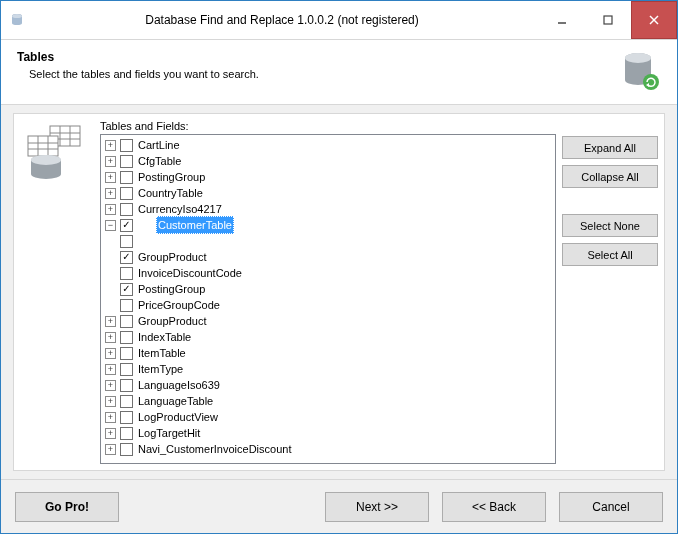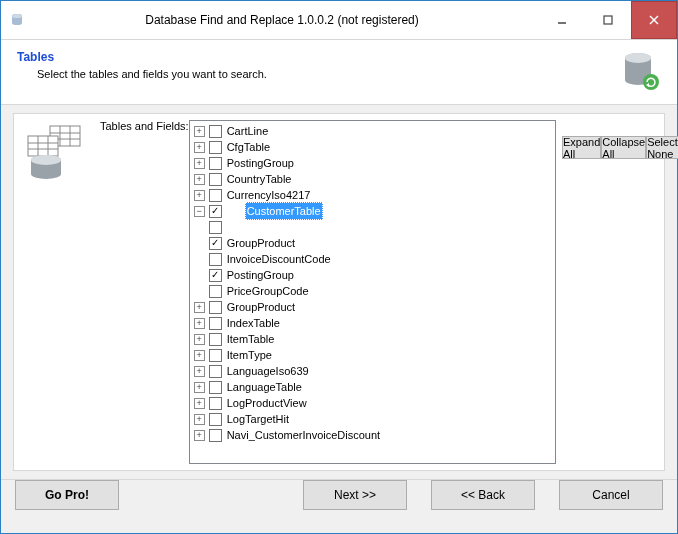--- a/index.html
+++ b/index.html
@@ -49,40 +49,40 @@
   .win-btn svg { width: 10px; height: 10px; }
 
   .header {
     padding: 10px 16px 12px 16px;
     display: flex;
     align-items: flex-start;
     justify-content: space-between;
     border-bottom: 1px solid #d7d7d7;
   }
   .header-left { }
-  .header-title { font-weight: bold; font-size: 12px; color: #1d4ed8; }
-  .header-sub { font-size: 11px; color: #000; margin-top: 4px; margin-left: 20px; }
+  .header-title { font-weight: bold; font-size: 12px; color: #000000; }
+  .header-sub { font-size: 11px; color: #000; margin-top: 4px; margin-left: 12px; }
   .db-icon-lg { width: 42px; height: 42px; }
 
   .content {
     flex: 1;
     padding: 8px 12px;
     display: flex;
     background: #f0f0f0;
   }
   .panel {
     flex: 1;
     background: #fff;
     border: 1px solid #d7d7d7;
     display: flex;
     padding: 6px;
     gap: 6px;
   }
   .left-icon-col { width: 64px; padding: 4px; }
-  .mid-col { flex: 1; display: flex; flex-direction: row; padding-left: 10px; }
+  .mid-col { flex: 1; display: flex; flex-direction: column; padding-left: 10px; }
   .tree-label { font-size: 11px; margin-bottom: 2px; }
   .tree {
     flex: 1;
     border: 1px solid #828790;
     background: #fff;
     overflow-y: scroll;
     overflow-x: hidden;
     padding: 2px;
     font-size: 11px;
     position: relative;
@@ -123,43 +123,44 @@
     color: #fff;
     border: 1px dotted #fff;
     padding: 0 1px;
     margin-left: 20px;
   }
   .children { padding-left: 28px; }
 
   .right-col {
     width: 96px;
     display: flex;
-    flex-direction: row;
+    flex-direction: column;
+    gap: 6px;
     padding-top: 16px;
   }
   .side-btn {
     height: 23px;
     border: 1px solid #acacac;
     background: #e1e1e1;
     font-size: 11px;
     cursor: pointer;
     display: flex;
     align-items: center;
     justify-content: center;
   }
   .gap { height: 14px; }
 
   .footer {
     height: 54px;
     border-top: 1px solid #d7d7d7;
     background: #f0f0f0;
     display: flex;
-    align-items: flex-start;
+    align-items: center;
     padding: 0 14px;
-    gap: 24px;
+    gap: 13px;
   }
   .footer-spacer { flex: 1; }
   .wiz-btn {
     width: 104px;
     height: 30px;
     border: 1px solid #acacac;
     background: #e1e1e1;
     font-size: 12px;
     cursor: pointer;
   }

